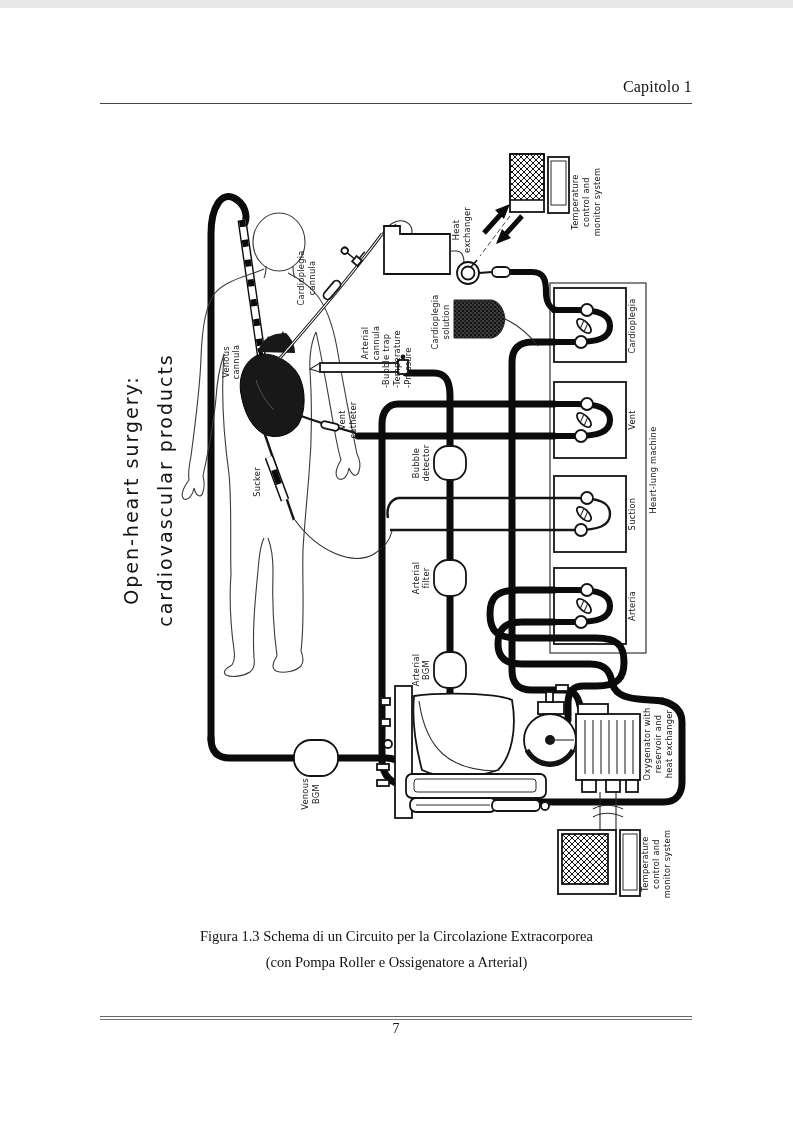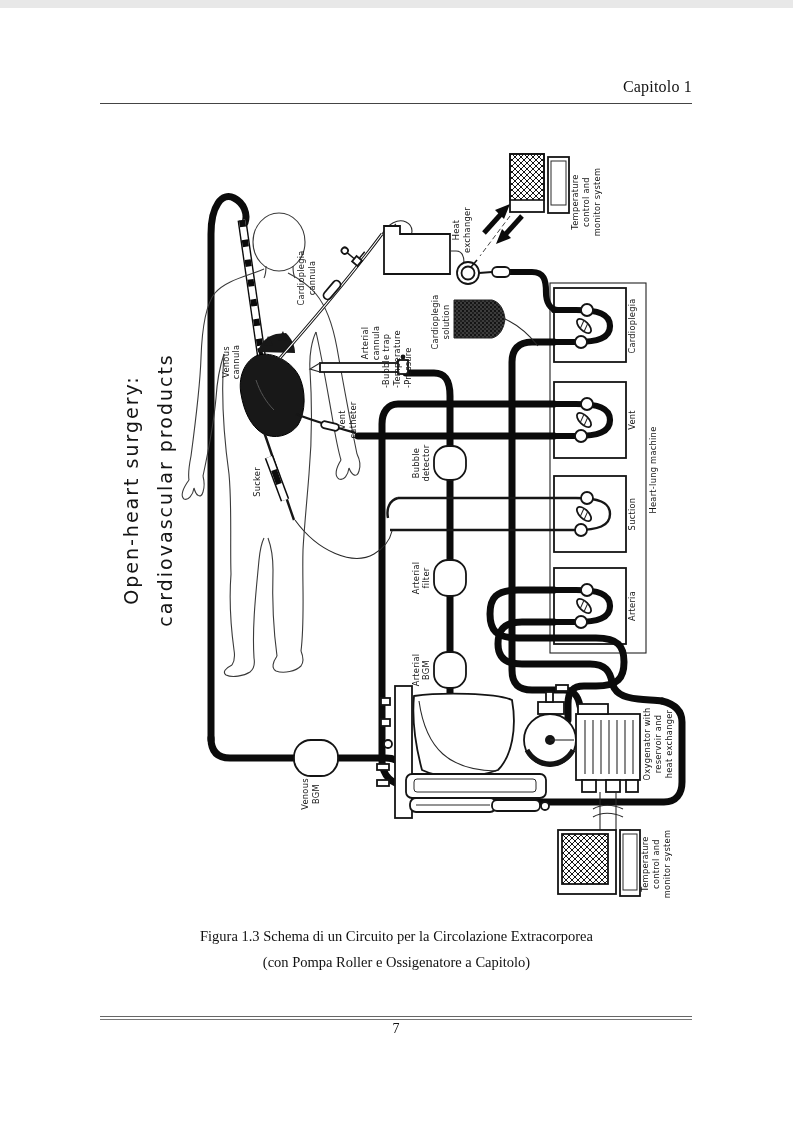--- a/index.html
+++ b/index.html
@@ -302,17 +302,17 @@
       <text class="lbl" x="563" y="614" transform="rotate(-90 563 614)">reservoir and</text>
       <text class="lbl" x="574" y="614" transform="rotate(-90 574 614)">heat exchanger</text>
 
       <text class="lbl" x="550" y="734" transform="rotate(-90 550 734)">Temperature</text>
       <text class="lbl" x="561" y="734" transform="rotate(-90 561 734)">control and</text>
       <text class="lbl" x="572" y="734" transform="rotate(-90 572 734)">monitor system</text>
     </g>
   </svg>
 
   <div class="caption" style="top:920px">Figura 1.3 Schema di un Circuito per la Circolazione Extracorporea</div>
-  <div class="caption" style="top:946px">(con Pompa Roller e Ossigenatore a Capitolo)</div>
+  <div class="caption" style="top:946px">(con Pompa Roller e Ossigenatore a Arterial)</div>
 
   <div class="frule"></div>
   <div class="pnum">7</div>
 </div>
 
 </body></html>

